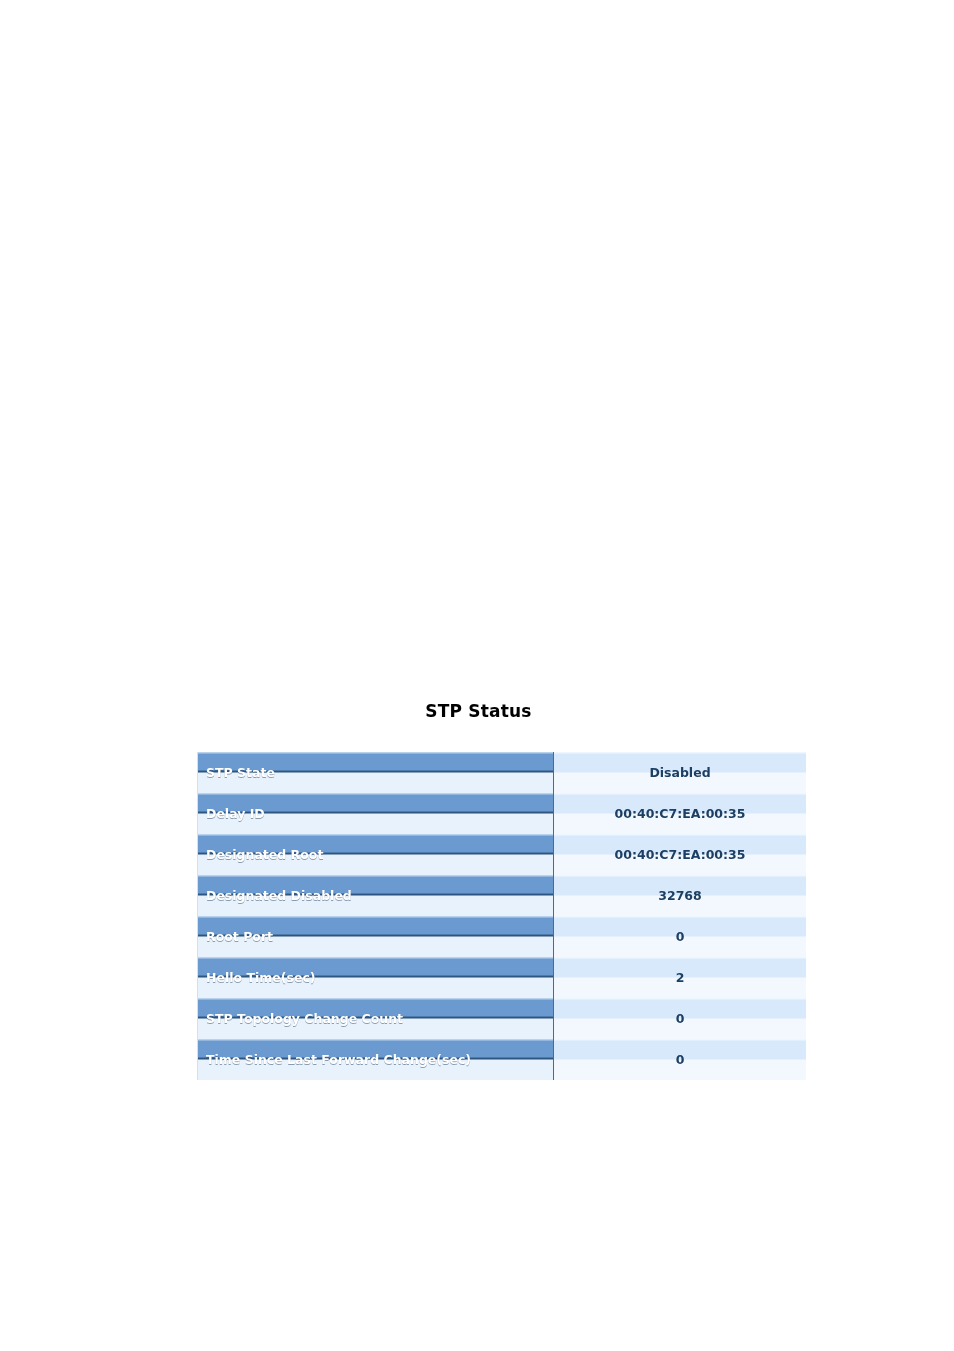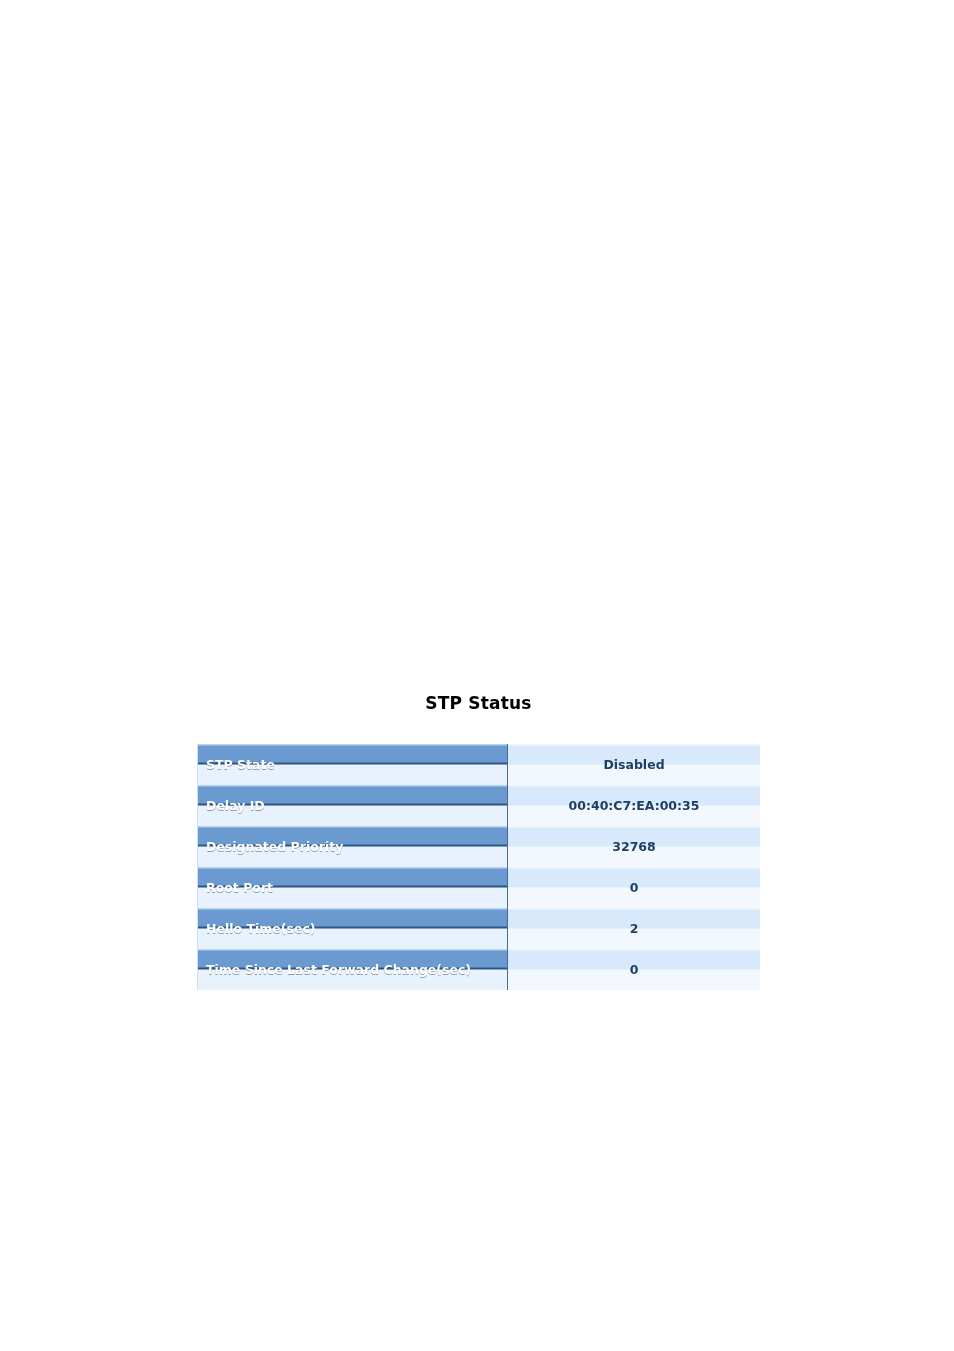--- a/index.html
+++ b/index.html
@@ -25,38 +25,38 @@
   }
 
   
   #page-title {
     text-align: center;
     font-size: 17px;
     font-weight: bold;
     color: #000000;
     letter-spacing: 0.2px;
     line-height: 22px;
-    margin: 4px 0 30px 0;
+    margin: 12px 0 30px 0;
     white-space: nowrap;
   }
 
   
   #stp-table {
     width: 563px;
     border-collapse: separate;
     border-spacing: 0;
     table-layout: fixed;
   }
   #stp-table tr {
     height: 22px;
   }
 
   
   .lbl {
-    width: 311px;
+    width: 357px;
     height: 22px;
     padding: 0 0 0 8px;
     margin: 0;
     font-size: 12.5px;
     font-weight: bold;
     color: #ffffff;
     text-align: left;
     vertical-align: middle;
     white-space: nowrap;
     background-color: #6699cc;
@@ -112,31 +112,39 @@
     <tbody>
       <tr>
         <td class="lbl">STP State</td>
         <td class="val">Disabled</td>
       </tr>
       <tr>
         <td class="lbl">Delay ID</td>
         <td class="val">00:40:C7:EA:00:35</td>
       </tr>
       <tr>
-        <td class="lbl">Designated Priority</td>
+        <td class="lbl">Designated Root</td>
+        <td class="val">00:40:C7:EA:00:35</td>
+      </tr>
+      <tr>
+        <td class="lbl">Designated Disabled</td>
         <td class="val">32768</td>
       </tr>
       <tr>
         <td class="lbl">Root Port</td>
         <td class="val">0</td>
       </tr>
       <tr>
         <td class="lbl">Hello Time(sec)</td>
         <td class="val">2</td>
       </tr>
       <tr>
+        <td class="lbl">STP Topology Change Count</td>
+        <td class="val">0</td>
+      </tr>
+      <tr>
         <td class="lbl">Time Since Last Forward Change(sec)</td>
         <td class="val">0</td>
       </tr>
     </tbody>
   </table>
 
 </div>
 
 </body></html>

